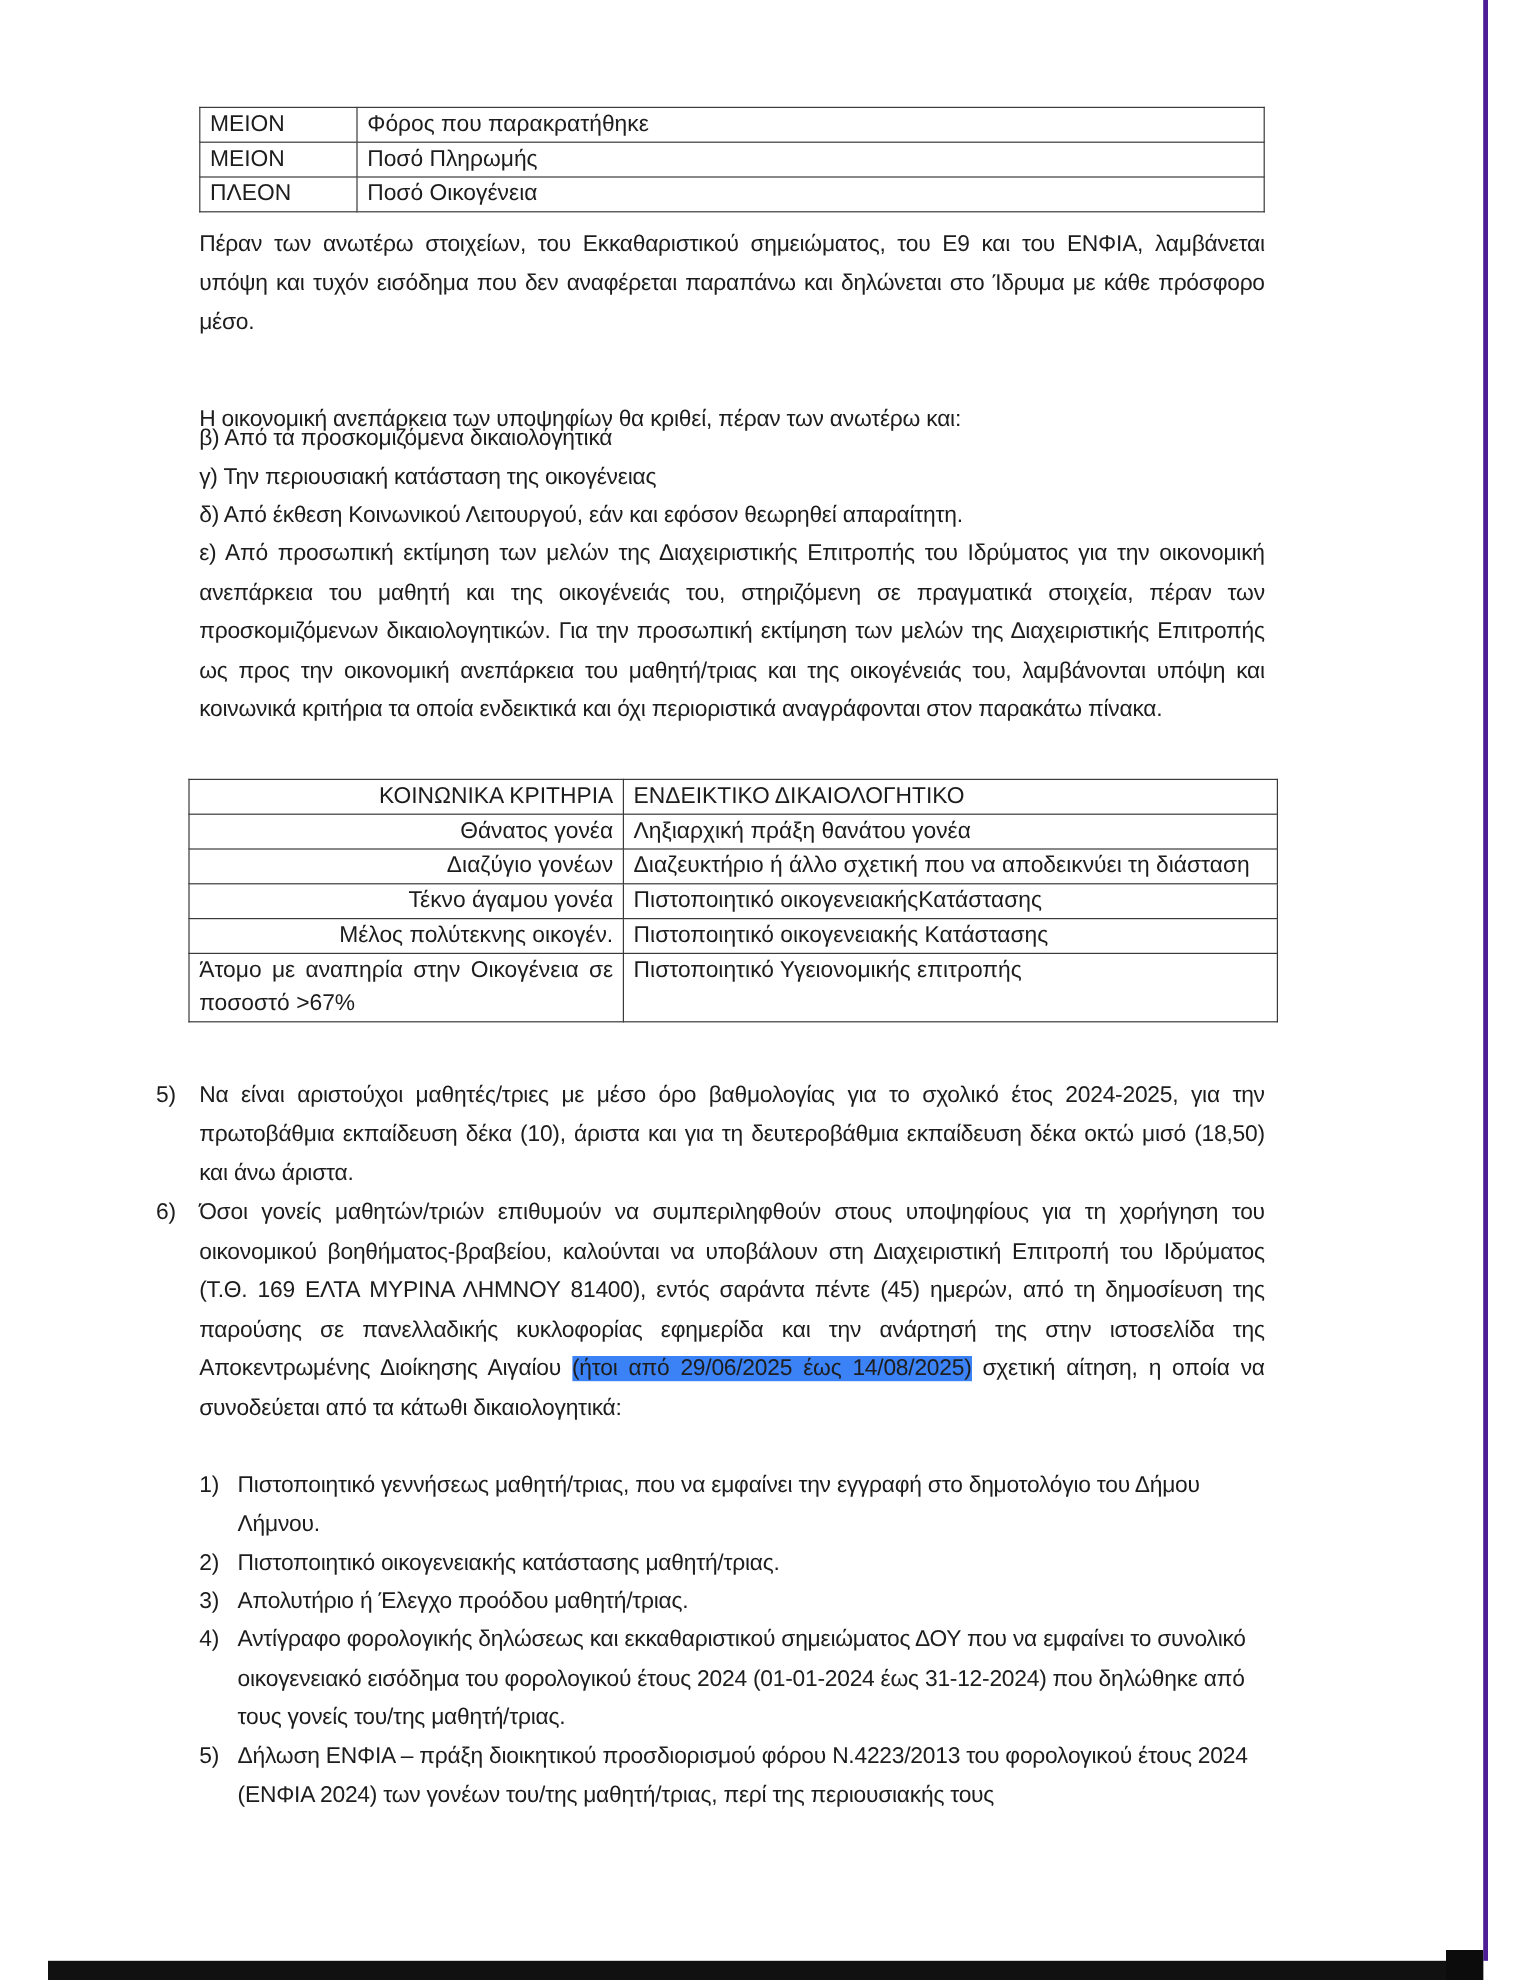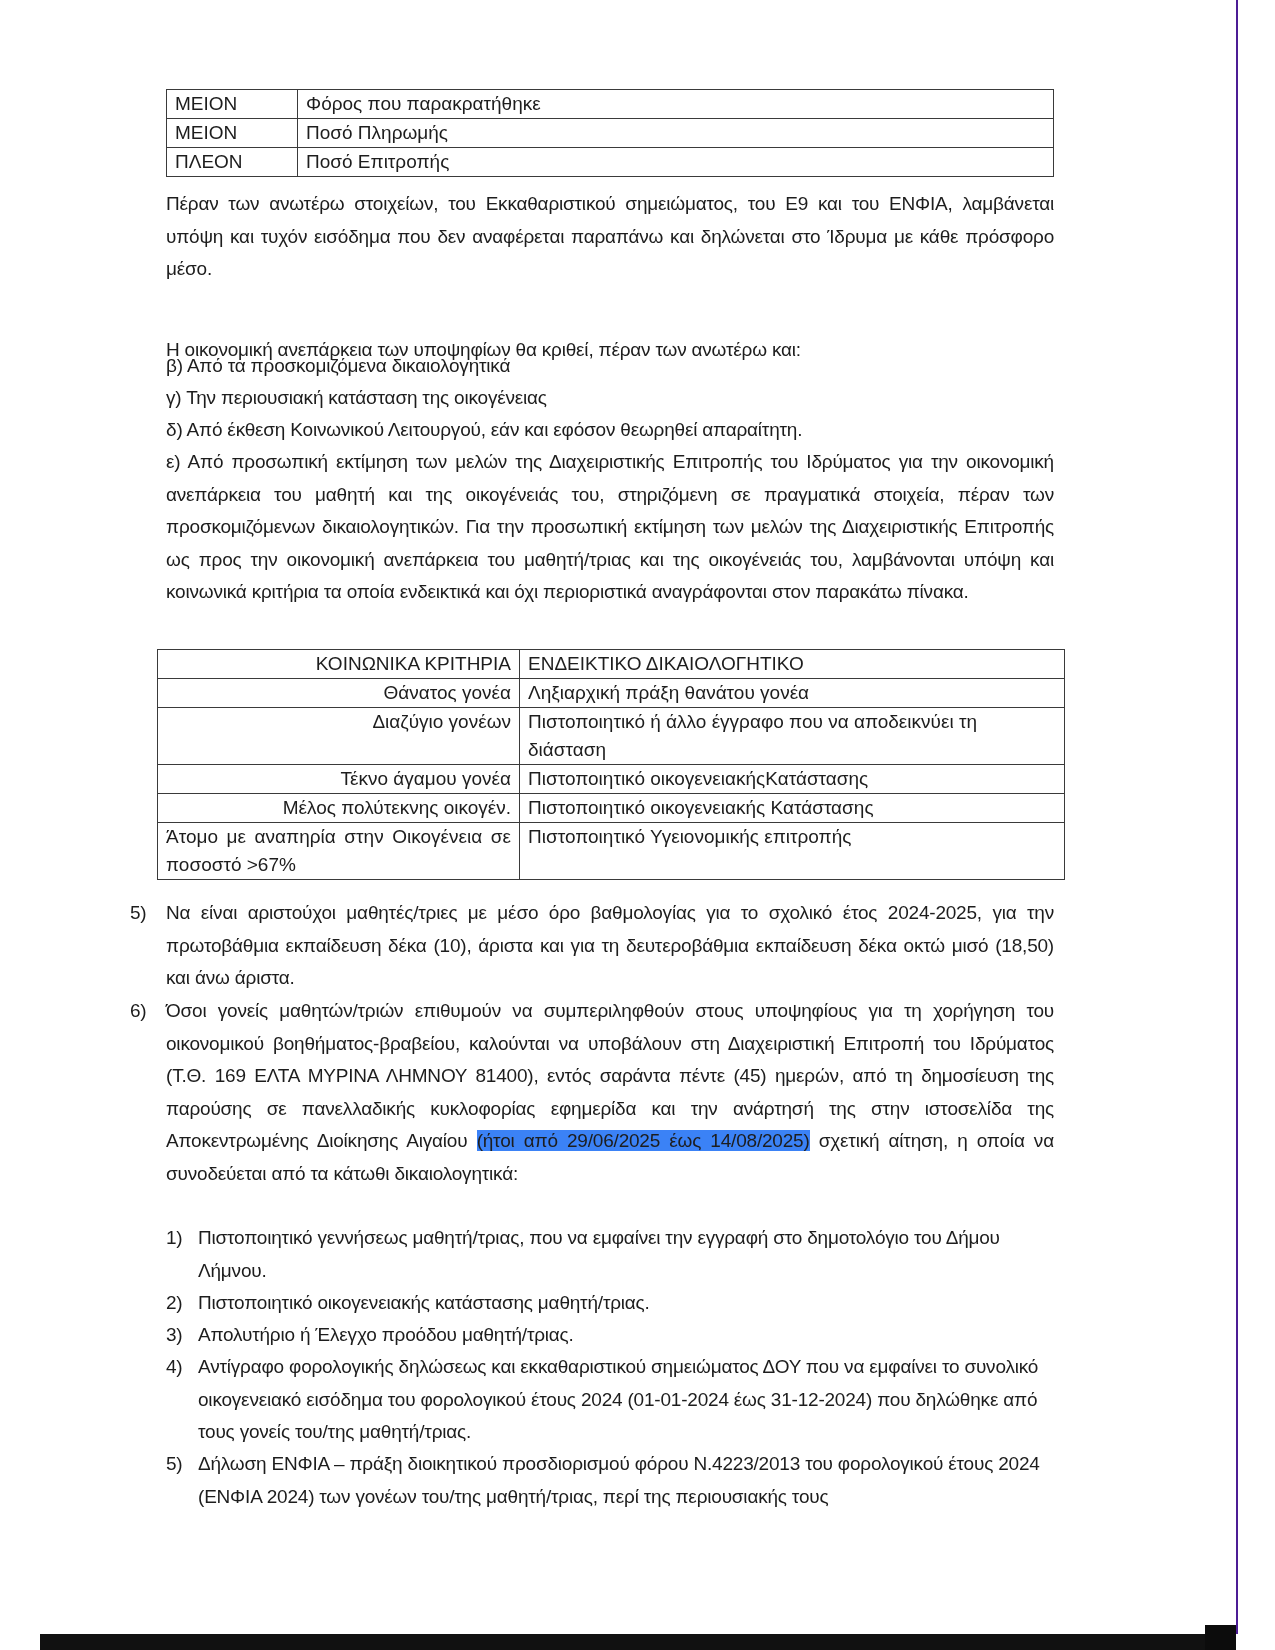--- a/index.html
+++ b/index.html
@@ -2,21 +2,21 @@
 <html><head>
 <meta charset="utf-8">
 <style>
   html, body { margin: 0; padding: 0; }
   body {
     width: 1275px; height: 1650px; background: #ffffff; position: relative; overflow: hidden;
     font-family: "Liberation Sans", "DejaVu Sans", sans-serif; color: #1d1d1d;
   }
   .page {
     position: absolute; left: 0; top: 0; width: 1236px; height: 1634px; background: #ffffff;
-    border-right: 2px solid #4c1d95;
+    border-right: 4px solid #4c1d95;
   }
   .scan-bottom {
     position: absolute; left: 40px; top: 1634px; width: 1196px; height: 16px; background: #111;
   }
   .scan-corner {
     position: absolute; left: 1205px; top: 1625px; width: 31px; height: 25px; background: #0c0c0c;
   }
   .text { font-size: 19px; line-height: 32.5px; letter-spacing: -0.2px; }
   .justify { text-align: justify; text-align-last: left; }
   table { border-collapse: collapse; position: absolute; }
@@ -41,21 +41,21 @@
         <tr>
       <td class="c1">ΜΕΙΟΝ</td>
       <td>Φόρος που παρακρατήθηκε</td>
     </tr>
     <tr>
       <td class="c1">ΜΕΙΟΝ</td>
       <td>Ποσό Πληρωμής</td>
     </tr>
     <tr>
       <td class="c1">ΠΛΕΟΝ</td>
-      <td>Ποσό Επιτροπής</td>
+      <td>Ποσό Οικογένεια</td>
     </tr>
   </tbody>
     </table>
 
   <div class="block text justify" style="left:166px; top:188px; width:888px;">Πέραν των ανωτέρω στοιχείων, του Εκκαθαριστικού σημειώματος, του Ε9 και του ΕΝΦΙΑ, λαμβάνεται υπόψη και τυχόν εισόδημα που δεν αναφέρεται παραπάνω και δηλώνεται στο Ίδρυμα με κάθε πρόσφορο μέσο.</div>
 
   <div class="block text" style="left:166px; top:286px; width:888px;margin-top:48px;">Η οικονομική ανεπάρκεια των υποψηφίων θα κριθεί, πέραν των ανωτέρω και:</div>
 
   <div class="block text" style="left:166px; top:350px; width:888px;">β) Από τα προσκομιζόμενα δικαιολογητικά</div>
   <div class="block text" style="left:166px; top:382px; width:888px;">γ) Την περιουσιακή κατάσταση της οικογένειας</div>
@@ -67,21 +67,21 @@
         <tr>
       <td class="c1">ΚΟΙΝΩΝΙΚΑ ΚΡΙΤΗΡΙΑ</td>
       <td>ΕΝΔΕΙΚΤΙΚΟ ΔΙΚΑΙΟΛΟΓΗΤΙΚΟ</td>
     </tr>
     <tr>
       <td class="c1">Θάνατος γονέα</td>
       <td>Ληξιαρχική πράξη θανάτου γονέα</td>
     </tr>
     <tr>
       <td class="c1">Διαζύγιο γονέων</td>
-      <td>Πιστοποιητικό ή άλλο έγγραφο που να αποδεικνύει τη διάσταση</td>
+      <td>Διαζευκτήριο ή άλλο σχετική που να αποδεικνύει τη διάσταση</td>
     </tr>
     <tr>
       <td class="c1">Τέκνο άγαμου γονέα</td>
       <td>Πιστοποιητικό οικογενειακήςΚατάστασης</td>
     </tr>
     <tr>
       <td class="c1">Μέλος πολύτεκνης οικογέν.</td>
       <td>Πιστοποιητικό οικογενειακής Κατάστασης</td>
     </tr>
     <tr>

